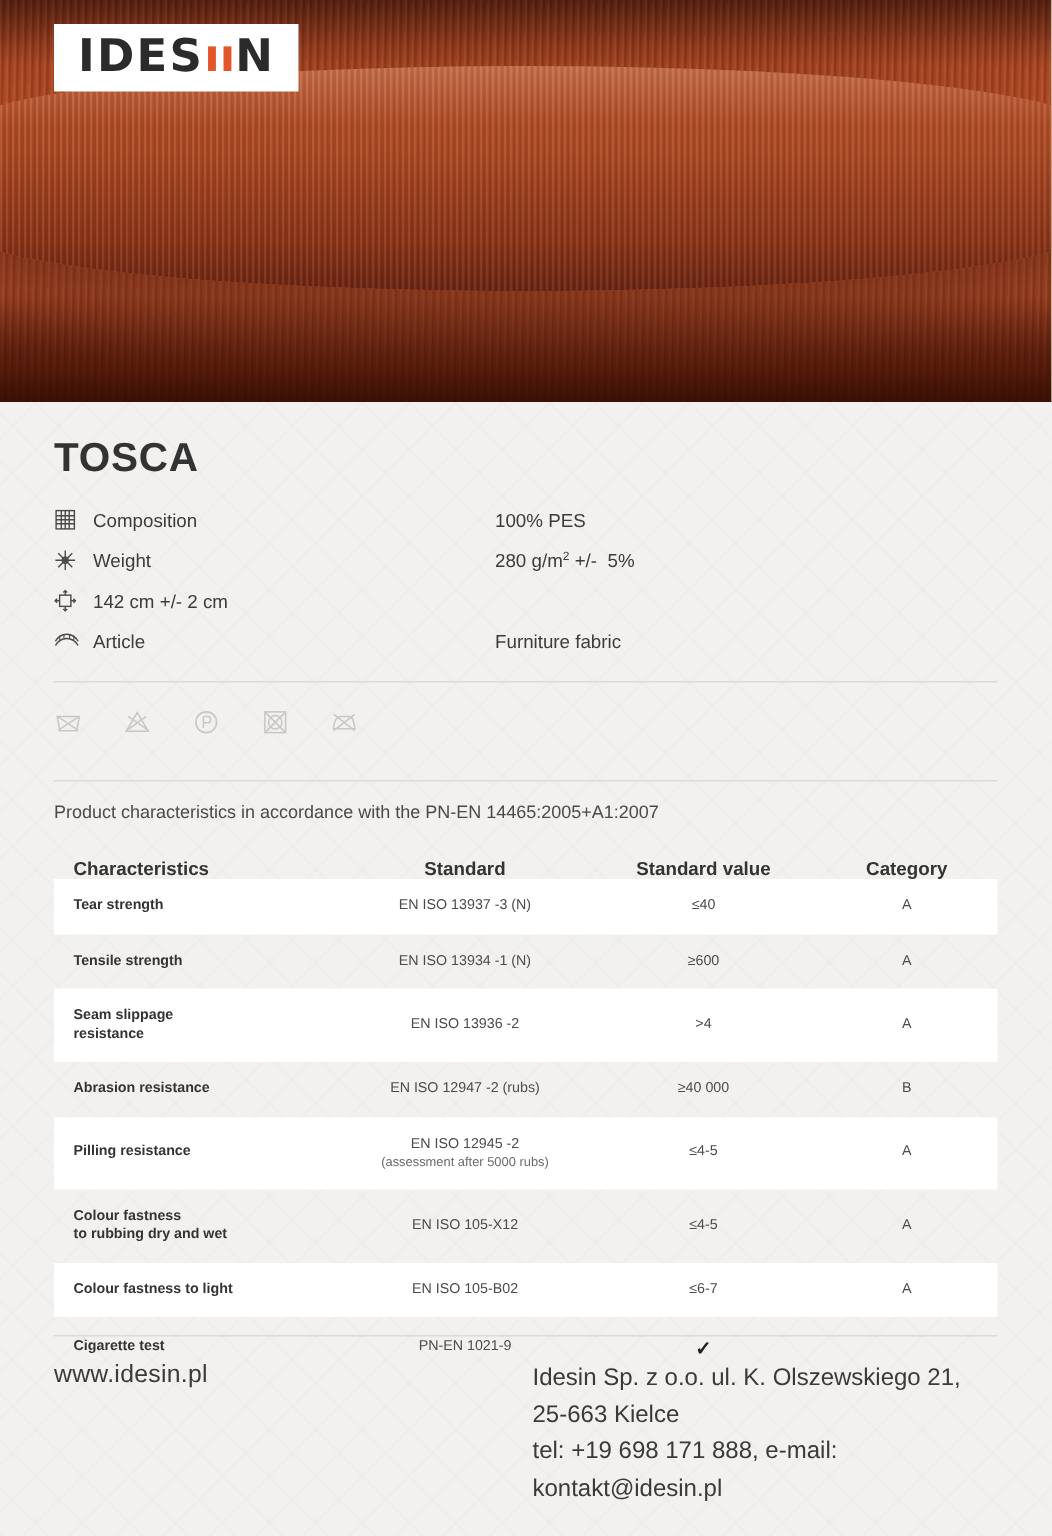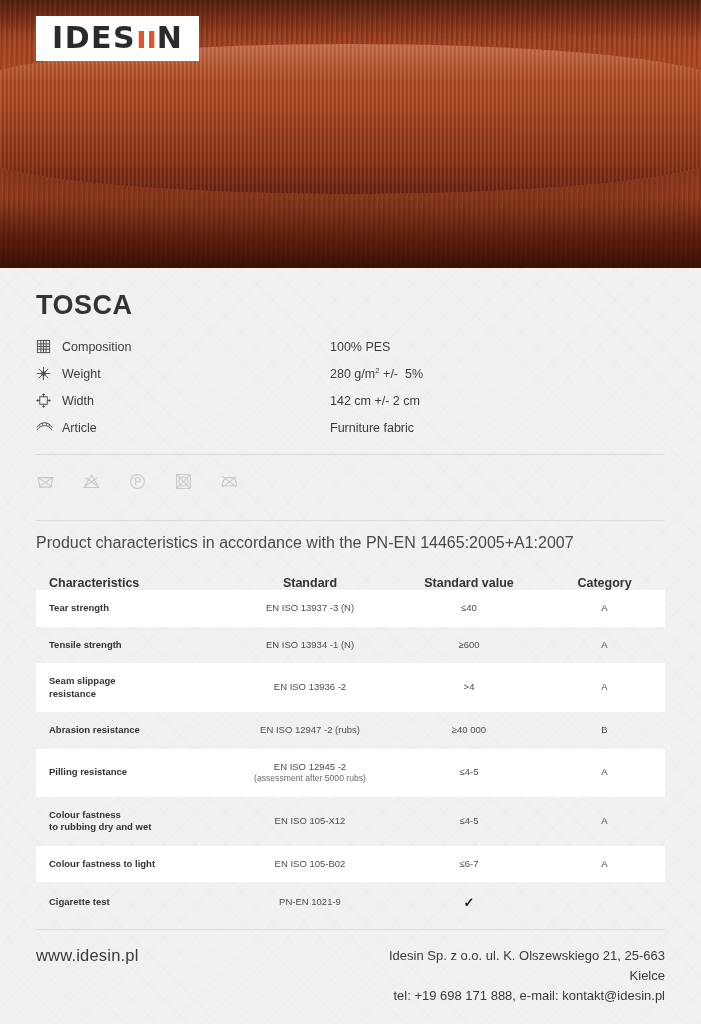--- a/index.html
+++ b/index.html
@@ -148,21 +148,21 @@
     width: 294px;
   }
   .care-icons {
     display: flex;
     align-items: center;
     gap: 27px;
     color: #c9c7c3;
   }
 
   .norm {
-    font-size: 16px;
+    font-size: 12px;
     color: #4a4a4a;
     padding: 13px 0 12px 0;
   }
 
   
   table.char {
     width: 629px;
     border-collapse: collapse;
     table-layout: fixed;
     font-size: 10px;
@@ -213,24 +213,24 @@
     align-items: flex-start;
     justify-content: space-between;
     padding-bottom: 18px;
   }
   .footer-url {
     font-size: 16.5px;
     color: #3a3a3a;
     letter-spacing: 0.2px;
   }
   .footer-addr {
-    font-size: 13px;
+    font-size: 16px;
     color: #3a3a3a;
     line-height: 1.55;
-    text-align: right;
+    text-align: left;
     width: 310px;
   }
   svg { display: block; }
 </style>
 </head>
 <body>
 
 <div class="page">
 
   <div class="hero">
@@ -276,21 +276,20 @@
       <div class="spec-row">
         <span class="spec-icon">
           <svg width="15" height="15" viewBox="0 0 16 16">
             <g stroke="#4a4a4a" stroke-width="1" fill="none">
               <rect x="4" y="4" width="8" height="8"></rect>
               <path d="M8 4V0.8M8 12V15.2M4 8H0.8M12 8H15.2"></path>
               <path d="M6.6 2.2L8 0.8L9.4 2.2M6.6 13.8L8 15.2L9.4 13.8M2.2 6.6L0.8 8L2.2 9.4M13.8 6.6L15.2 8L13.8 9.4"></path>
             </g>
           </svg>
         </span>
-        <span class="spec-label">Width</span>
         <span class="spec-value">142 cm +/-  2 cm</span>
       </div>
 
       <div class="spec-row">
         <span class="spec-icon">
           <svg width="17" height="13" viewBox="0 0 18 13">
             <g stroke="#4a4a4a" stroke-width="1" fill="none">
               <path d="M1 6.5C3 3 6 1.5 9 1.5C12 1.5 15 3 17 6.5"></path>
               <path d="M1 9.5C3 6 6 4.5 9 4.5C12 4.5 15 6 17 9.5"></path>
               <path d="M4 5.5L4 2.6M7 4.4L7 1.8M11 4.4L11 1.8M14 5.5L14 2.6" stroke-width="0.8"></path>

